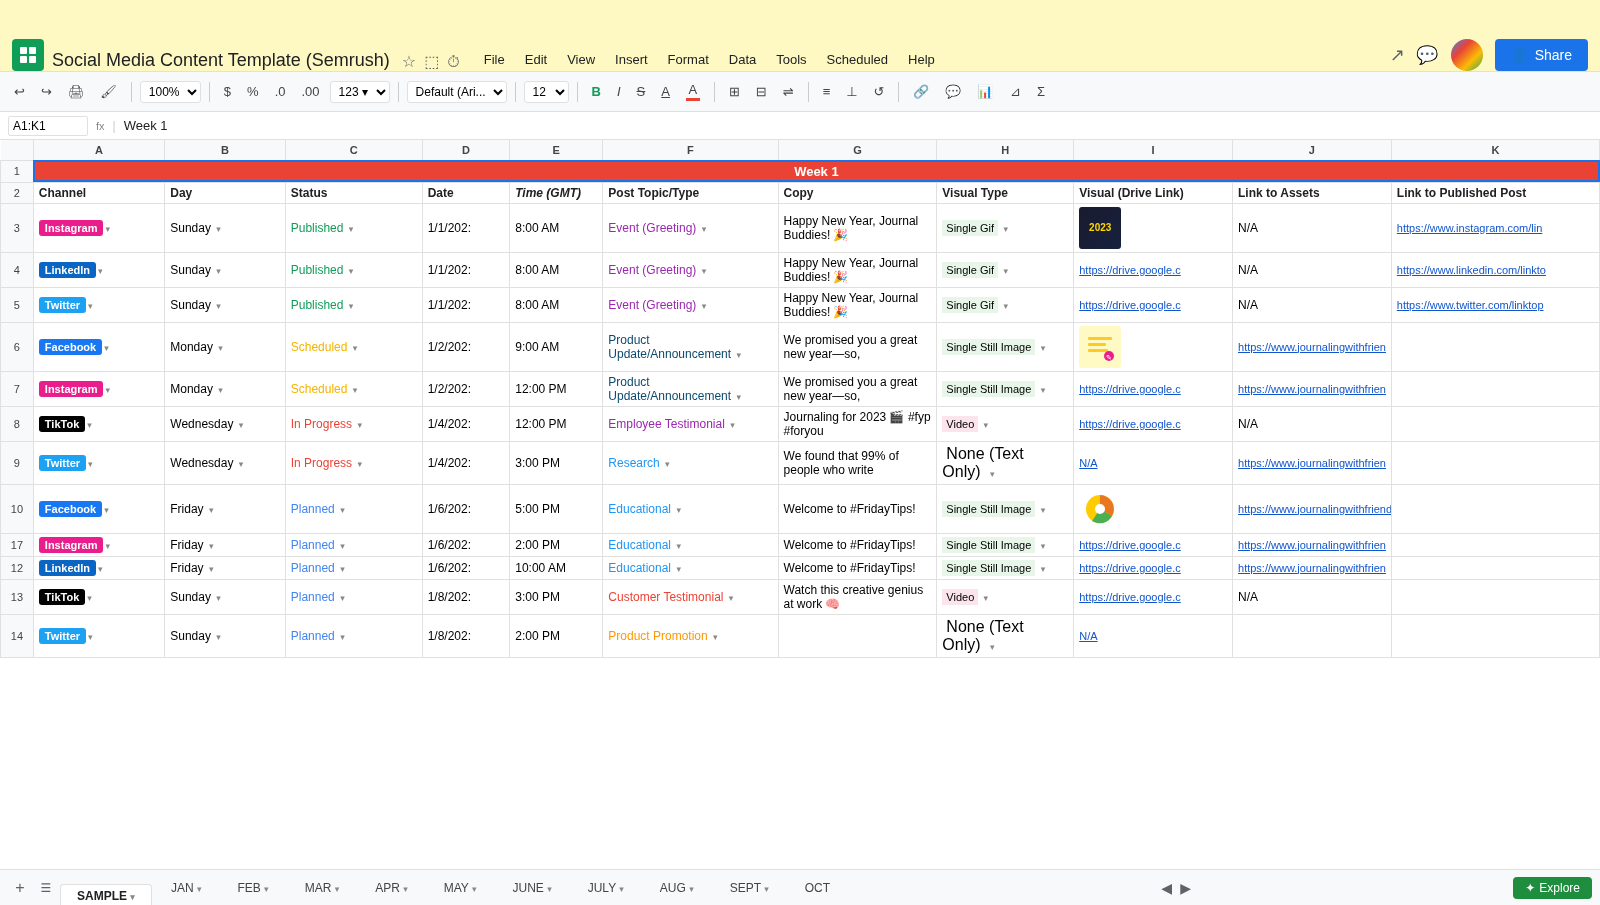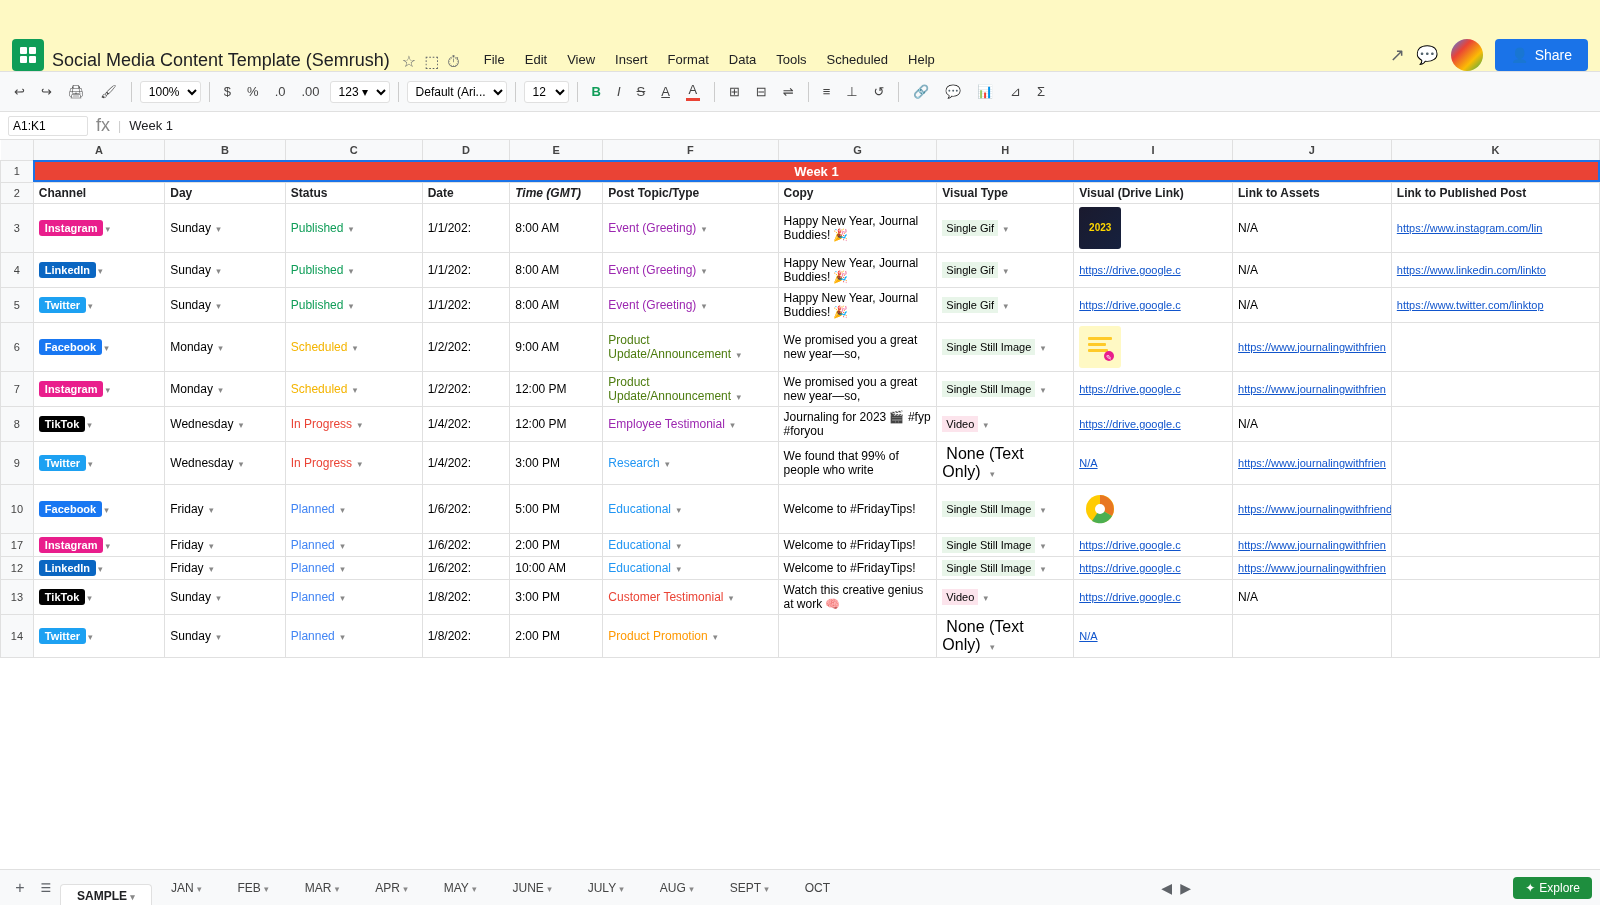--- a/index.html
+++ b/index.html
@@ -95,21 +95,21 @@
       gap: 8px;
       background: #fff;
     }
     .cell-ref {
       width: 80px;
       font-size: 12px;
       border: 1px solid #e0e0e0;
       padding: 2px 4px;
       border-radius: 2px;
     }
-    .fx { color: #888; font-size: 18px; }
+    .fx { color: #888; font-size: 11px; }
     .formula-content { font-size: 13px; color: #202124; }
 
     
     .sheet-container {
       height: calc(100vh - 166px);
       overflow: auto;
       position: relative;
     }
 
     table {
@@ -184,21 +184,21 @@
     .dropdown-arrow { font-size: 9px; color: #888; margin-left: 2px; }
 
     
     .status-published { color: #0f9d58; font-weight: 500; }
     .status-scheduled { color: #f4b400; font-weight: 500; }
     .status-inprogress { color: #ea4335; font-weight: 500; }
     .status-planned { color: #4285f4; font-weight: 500; }
 
     
     .type-event { color: #9c27b0; }
-    .type-product { color: #4d7c0f; }
+    .type-product { color: #0c4a6e; }
     .type-employee { color: #9c27b0; }
     .type-research { color: #2196f3; }
     .type-educational { color: #2196f3; }
     .type-customer { color: #ea4335; }
     .type-product-promo { color: #ff9800; }
 
     
     .visual-bg {
       background: #e8f5e9;
       padding: 2px 4px;

